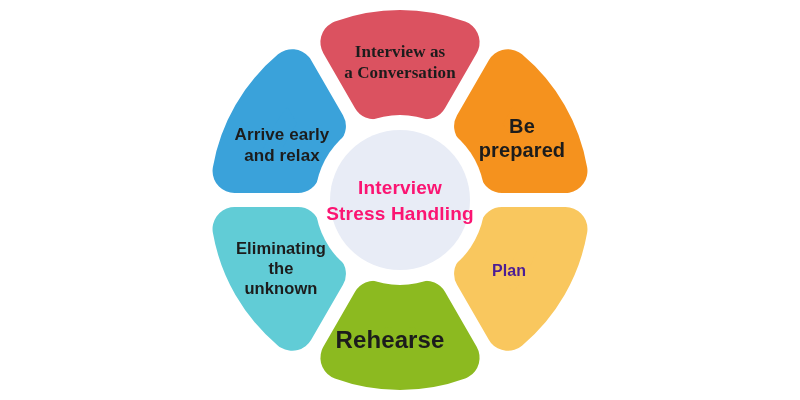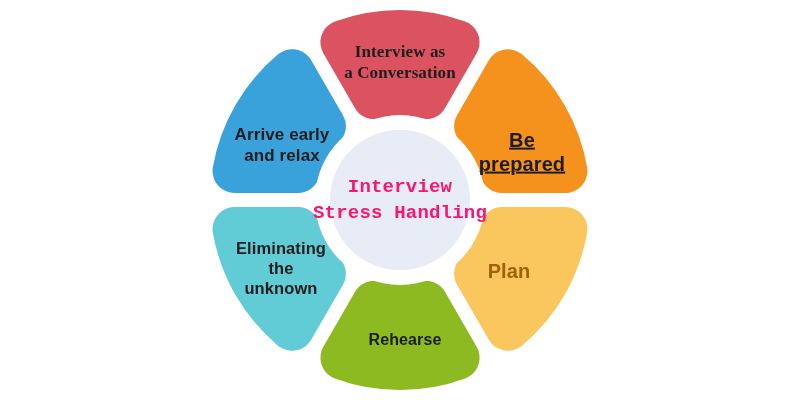--- a/index.html
+++ b/index.html
@@ -57,27 +57,27 @@
         <path d="M -25.9,-102.8 L -57.6,-157.8 A 168 168 0 0 1 57.6,-157.8 L 25.9,-102.8 A 106 106 0 0 0 -25.9,-102.8 Z" transform="rotate(120)" fill="#f9c75e" stroke="#f9c75e" stroke-width="44" stroke-linejoin="round"></path>
         <path d="M -25.9,-102.8 L -57.6,-157.8 A 168 168 0 0 1 57.6,-157.8 L 25.9,-102.8 A 106 106 0 0 0 -25.9,-102.8 Z" transform="rotate(180)" fill="#8cba20" stroke="#8cba20" stroke-width="44" stroke-linejoin="round"></path>
         <path d="M -25.9,-102.8 L -57.6,-157.8 A 168 168 0 0 1 57.6,-157.8 L 25.9,-102.8 A 106 106 0 0 0 -25.9,-102.8 Z" transform="rotate(240)" fill="#61ccd6" stroke="#61ccd6" stroke-width="44" stroke-linejoin="round"></path>
         <path d="M -25.9,-102.8 L -57.6,-157.8 A 168 168 0 0 1 57.6,-157.8 L 25.9,-102.8 A 106 106 0 0 0 -25.9,-102.8 Z" transform="rotate(300)" fill="#3aa2da" stroke="#3aa2da" stroke-width="44" stroke-linejoin="round"></path>
       </g>
     <circle cx="400" cy="200" r="85" fill="#ffffff"></circle>
     <circle cx="400" cy="200" r="70" fill="#e8ecf6"></circle>
   </svg>
 
   <div class="labels" id="label-overlay">
-    <div class="center-title" id="center-title" style="color: rgb(251, 20, 114); font-family: Liberation Mono, monospace;">Interview
+    <div class="center-title" id="center-title" style="color: rgb(251, 20, 114);">Interview
 Stress Handling</div>
   <div class="petal-label" style="left: 400px; top: 63px; font-size: 17px; color: rgb(28, 28, 28); font-family: Liberation Serif, serif;">Interview as
 a Conversation</div>
-      <div class="petal-label" style="left: 522px; top: 152px; font-size: 20px; color: rgb(28, 28, 28); text-decoration: underline;">Be
+      <div class="petal-label" style="left: 522px; top: 138px; font-size: 20px; color: rgb(28, 28, 28);">Be
 prepared</div>
-      <div class="petal-label" style="left: 509px; top: 271px; font-size: 20px; color: #a16207;">Plan</div>
-      <div class="petal-label" style="left: 405px; top: 340px; font-size: 16px; color: rgb(28, 28, 28);">Rehearse</div>
+      <div class="petal-label" style="left: 509px; top: 271px; font-size: 16px; color: #4c1d95;">Plan</div>
+      <div class="petal-label" style="left: 390px; top: 340px; font-size: 24px; color: rgb(28, 28, 28);">Rehearse</div>
       <div class="petal-label" style="left: 281px; top: 268px; font-size: 16.5px; color: rgb(28, 28, 28); text-align: center;">Eliminating
 the
 unknown</div>
       <div class="petal-label" style="left: 282px; top: 146px; font-size: 17px; color: rgb(28, 28, 28);">Arrive early
 and relax</div>
     </div>
 </div>
 
 </body></html>

